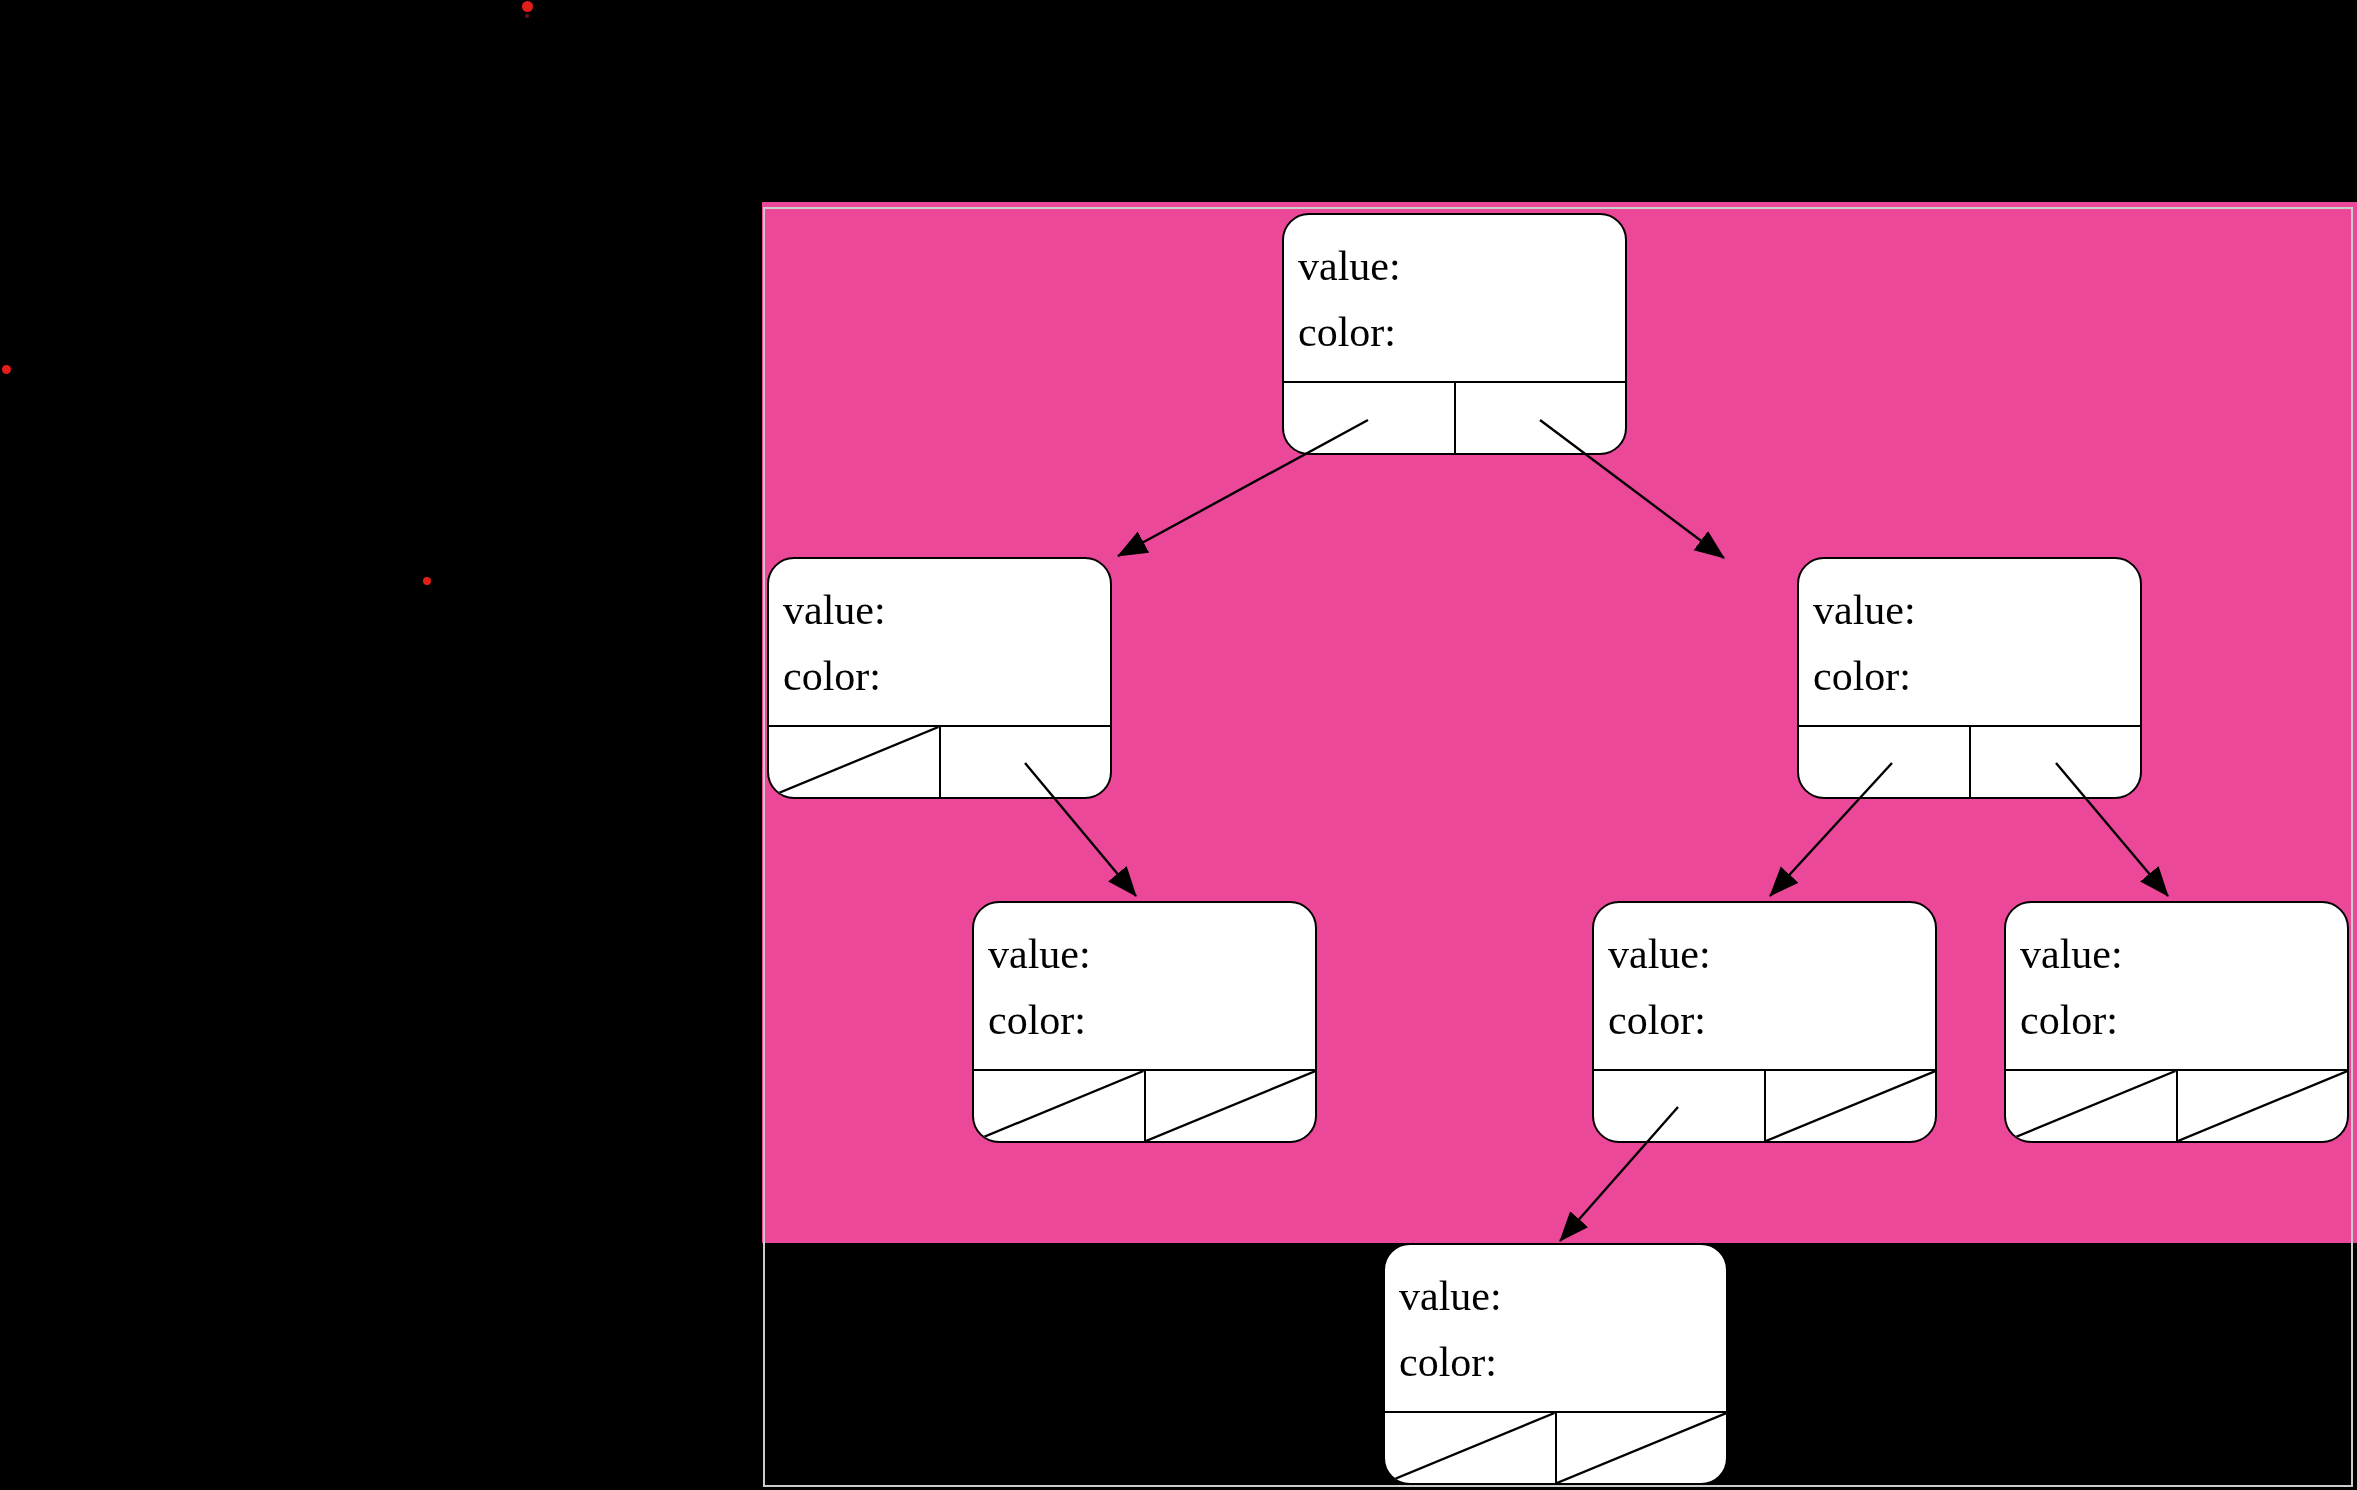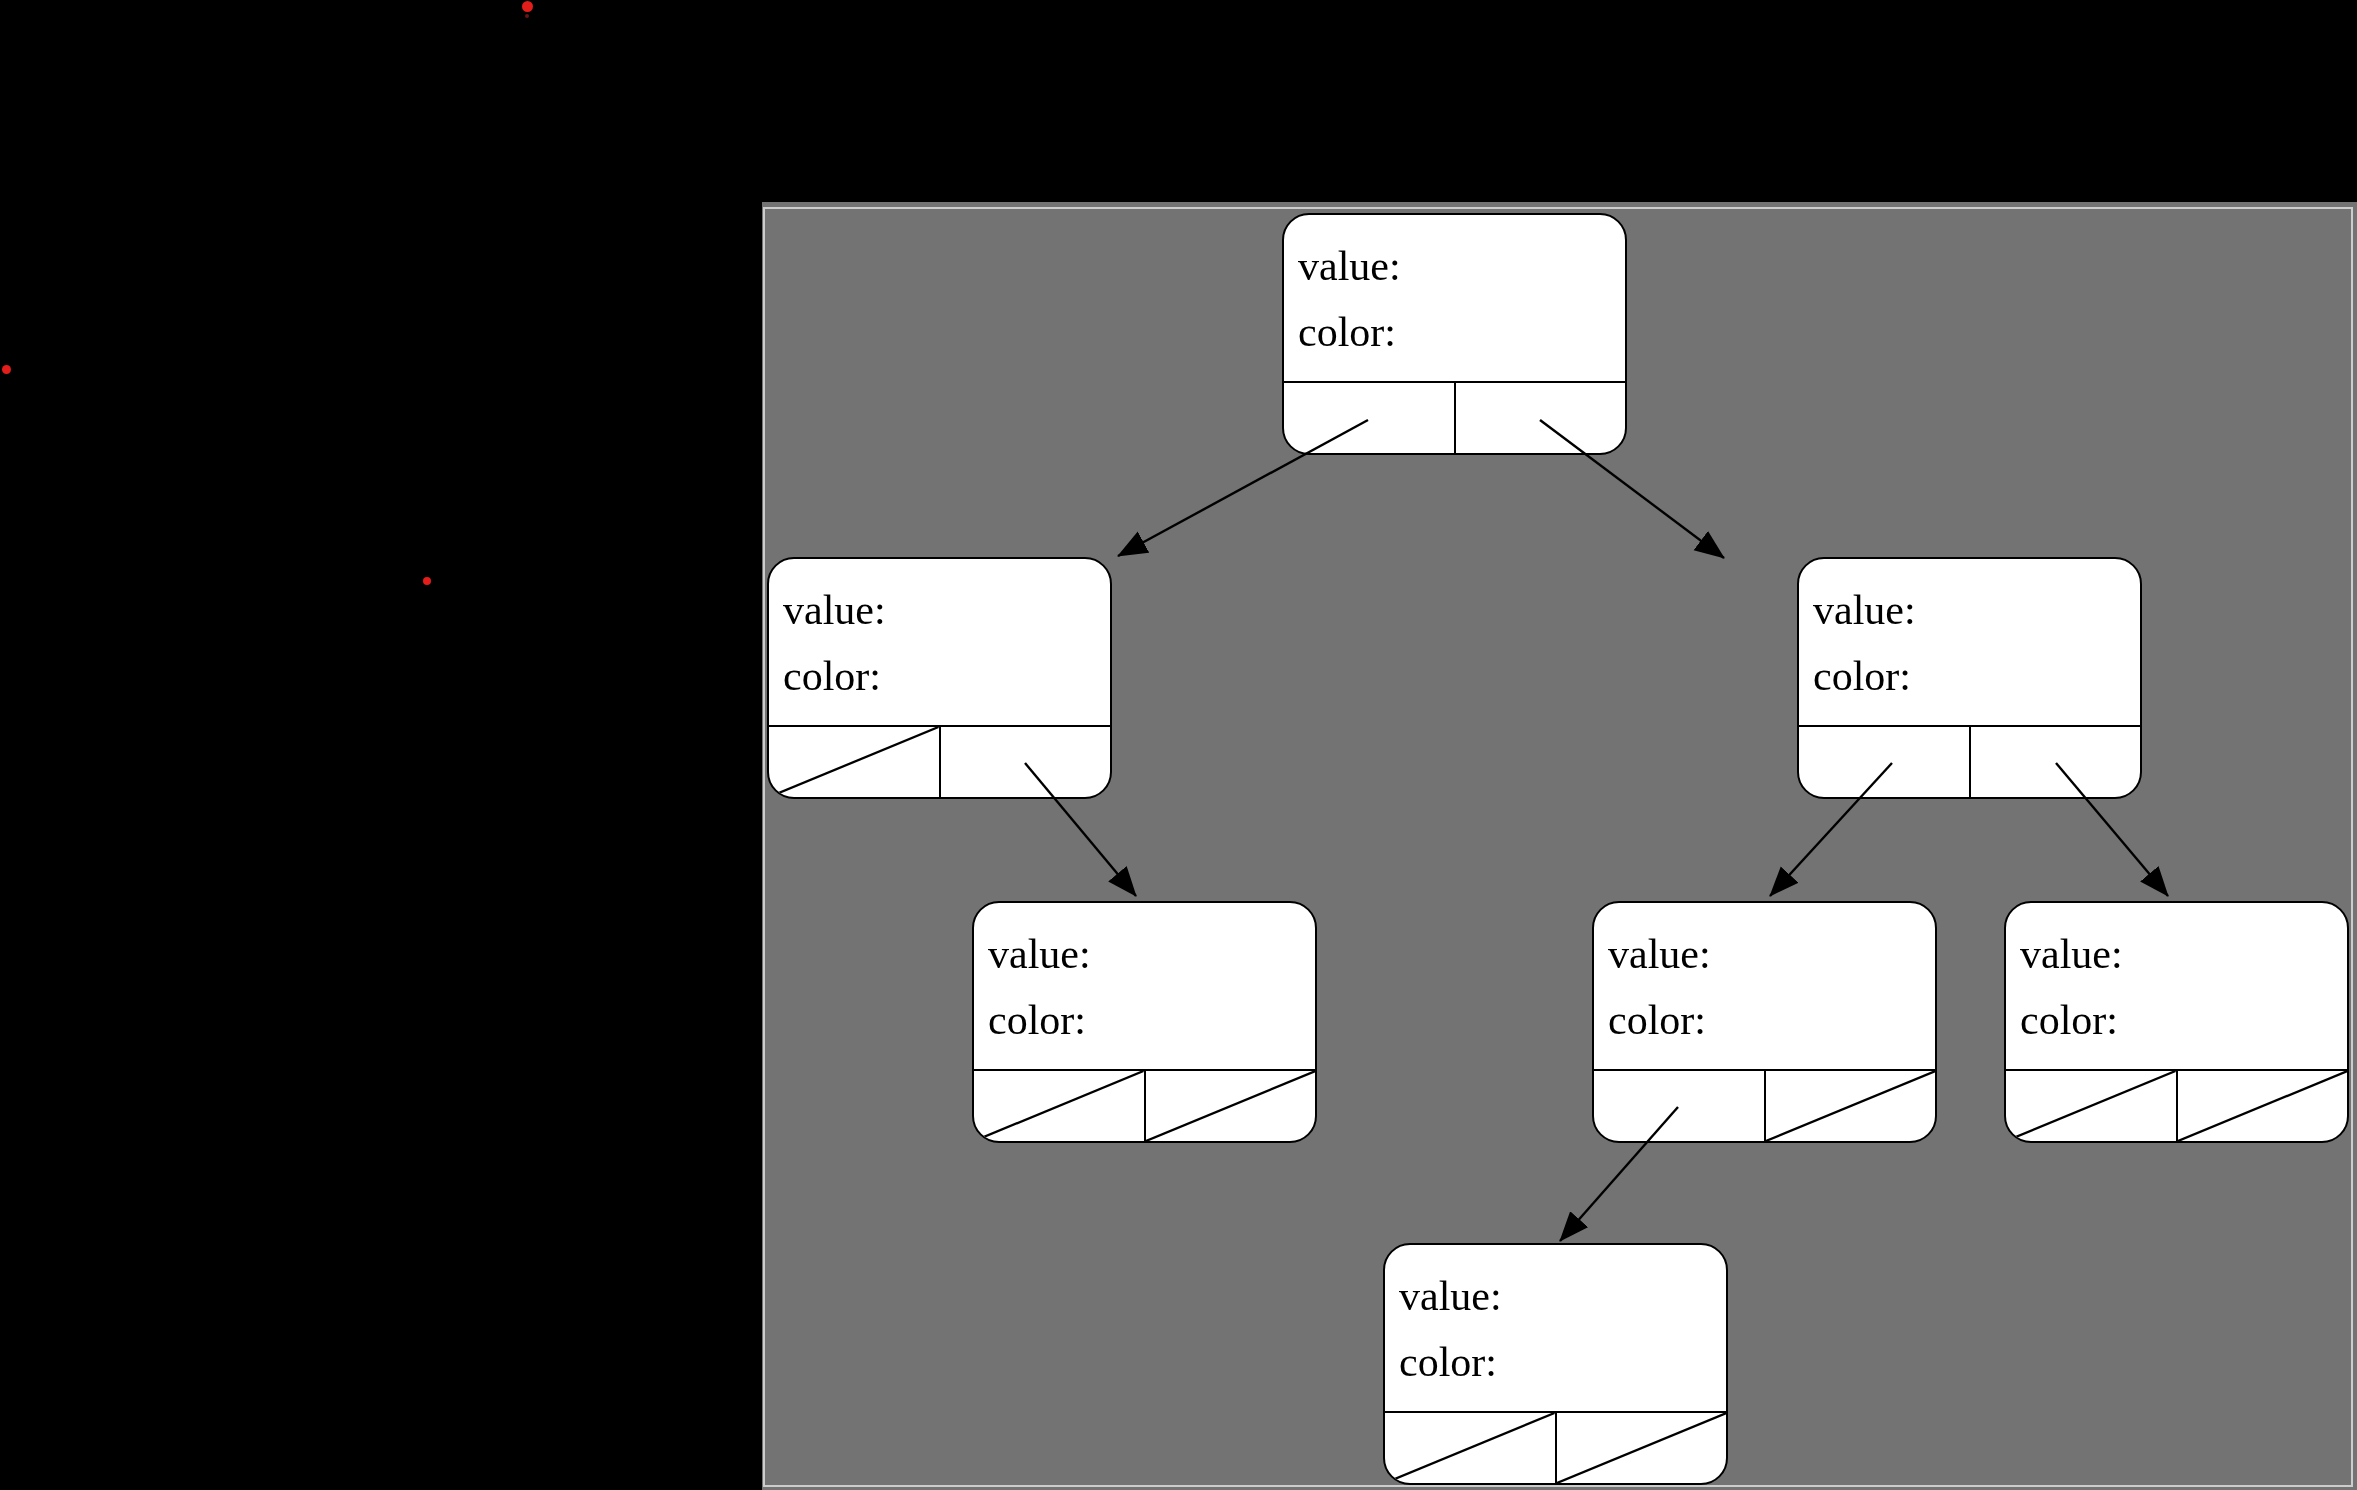--- a/index.html
+++ b/index.html
@@ -49,21 +49,21 @@
   #edges {
     position: absolute; left: 0; top: 0;
     width: 2357px; height: 1490px;
     pointer-events: none;
   }
 </style>
 </head>
 <body style="background: rgb(0, 0, 0);">
 
 <div id="canvas">
-  <div id="panel" style="left: 762px; top: 202px; width: 1595px; height: 1288px; background: #737373;">
+  <div id="panel" style="left: 762px; top: 202px; width: 1595px; height: 1041px; background: #ec4899;">
     <div id="panel-border" style="left: 1px; top: 5px; width: 1586px; height: 1276px; border-color: rgb(204, 204, 204);"></div>
     <div id="nodes-layer">
         <div class="node" style="left: 520px; top: 11px; width: 345px; height: 242px;">
           <div class="node-labels">
             <span class="node-label-line">value:</span>
             <span class="node-label-line">color:</span>
           </div>
           <div class="ptr-row" style="height: 70px;">
             <div class="ptr-cell left"></div>
             <div class="ptr-cell right"></div>

